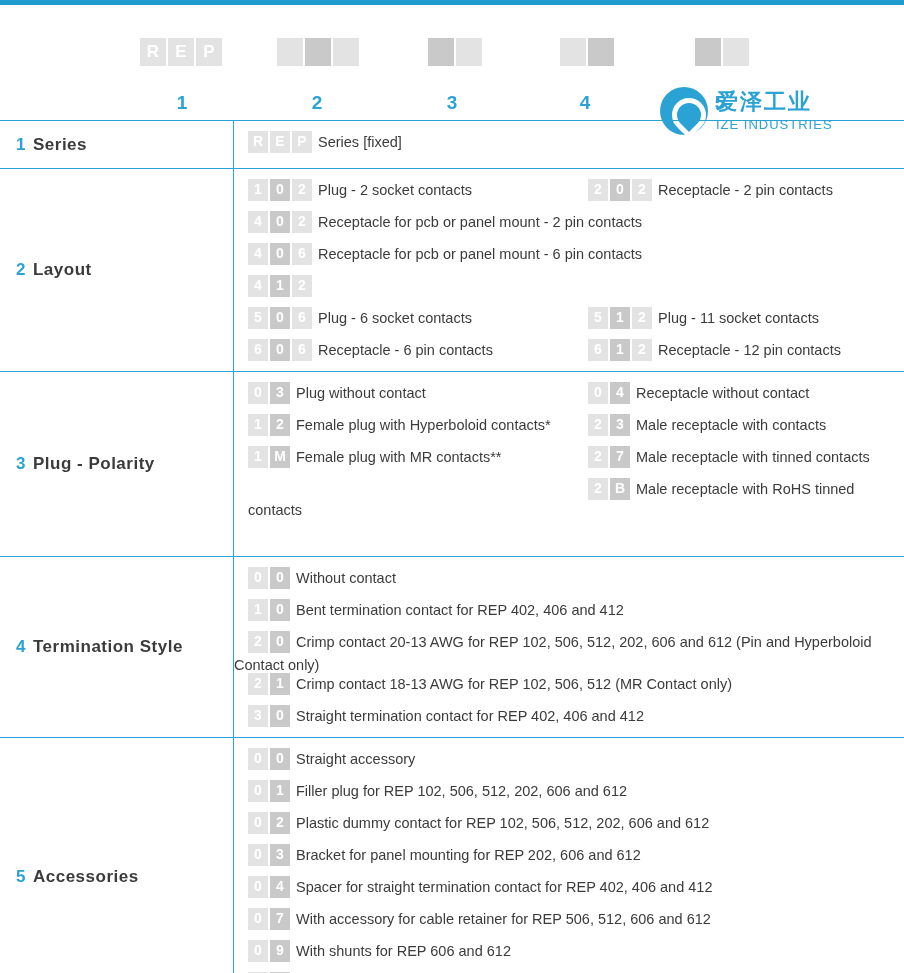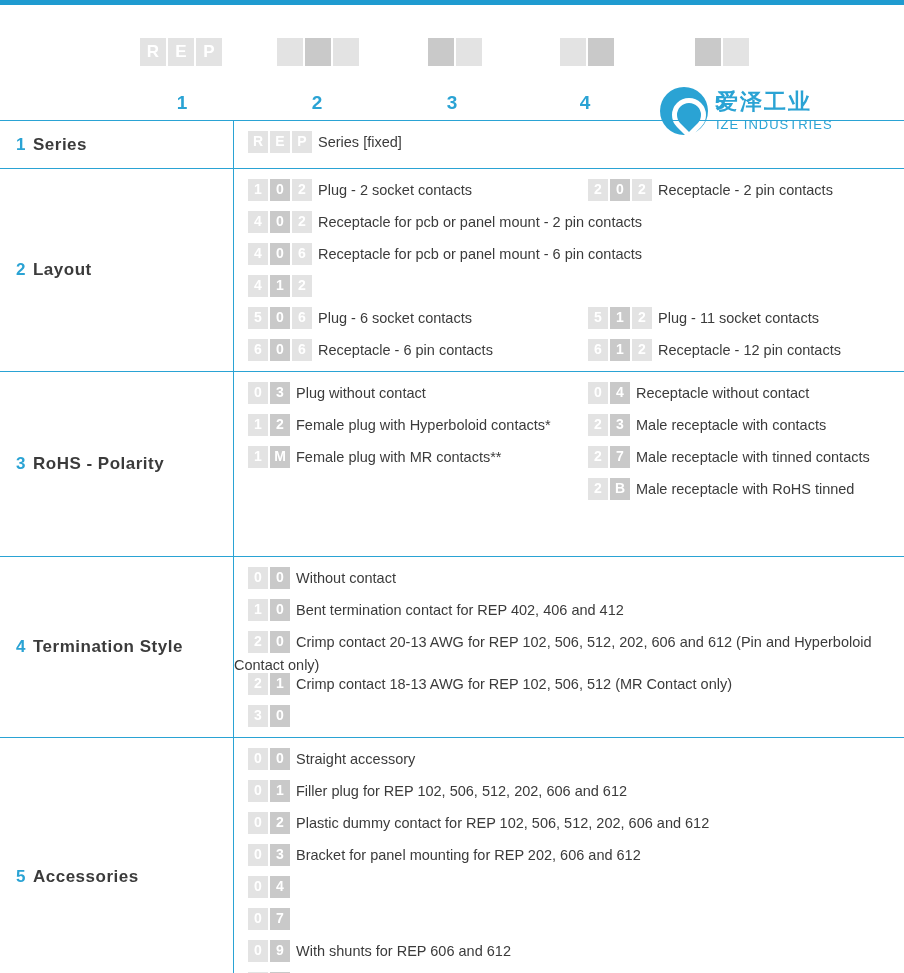--- a/index.html
+++ b/index.html
@@ -320,21 +320,21 @@
               </span>
               <span class="etext">Receptacle - 12 pin contacts</span>
             </div>
           </div>
         </div>
       </div>
     </div>
     <div class="row" style="min-height: 185px;">
       <div class="rowlabel">
         <span class="idx">3</span>
-        <span>RoHS - Polarity</span>
+        <span>Plug - Polarity</span>
       </div>
       <div class="rowbody">
         <div class="cols">
           <div class="col-l">
             <div class="entry">
               <span class="codecells">
                 <span class="cell light">0</span>
                 <span class="cell dark">3</span>
               </span>
               <span class="etext">Plug without contact</span>
@@ -378,20 +378,21 @@
             </div>
             <div class="entry">
               <span class="codecells">
                 <span class="cell light">2</span>
                 <span class="cell dark">B</span>
               </span>
               <span class="etext">Male receptacle with RoHS tinned</span>
             </div>
           </div>
         </div>
+        <div class="wrapnote">contacts</div>
       </div>
     </div>
     <div class="row" style="min-height: 178px;">
       <div class="rowlabel">
         <span class="idx">4</span>
         <span>Termination Style</span>
       </div>
       <div class="rowbody">
         <div class="entry">
           <span class="codecells">
@@ -420,20 +421,21 @@
             <span class="cell light">2</span>
             <span class="cell dark">1</span>
           </span>
           <span class="etext">Crimp contact 18-13 AWG for REP 102, 506, 512 (MR Contact only)</span>
         </div>
         <div class="entry">
           <span class="codecells">
             <span class="cell light">3</span>
             <span class="cell dark">0</span>
           </span>
+          <span class="etext">Straight termination contact for REP 402, 406 and 412</span>
         </div>
       </div>
     </div>
     <div class="row" style="min-height: 280px;">
       <div class="rowlabel">
         <span class="idx">5</span>
         <span>Accessories</span>
       </div>
       <div class="rowbody">
         <div class="entry">
@@ -462,26 +464,28 @@
             <span class="cell light">0</span>
             <span class="cell dark">3</span>
           </span>
           <span class="etext">Bracket for panel mounting for REP 202, 606 and 612</span>
         </div>
         <div class="entry">
           <span class="codecells">
             <span class="cell light">0</span>
             <span class="cell dark">4</span>
           </span>
+          <span class="etext">Spacer for straight termination contact for REP 402, 406 and 412</span>
         </div>
         <div class="entry">
           <span class="codecells">
             <span class="cell light">0</span>
             <span class="cell dark">7</span>
           </span>
+          <span class="etext">With accessory for cable retainer for REP 506, 512, 606 and 612</span>
         </div>
         <div class="entry">
           <span class="codecells">
             <span class="cell light">0</span>
             <span class="cell dark">9</span>
           </span>
           <span class="etext">With shunts for REP 606 and 612</span>
         </div>
         <div class="entry">
           <span class="codecells">

